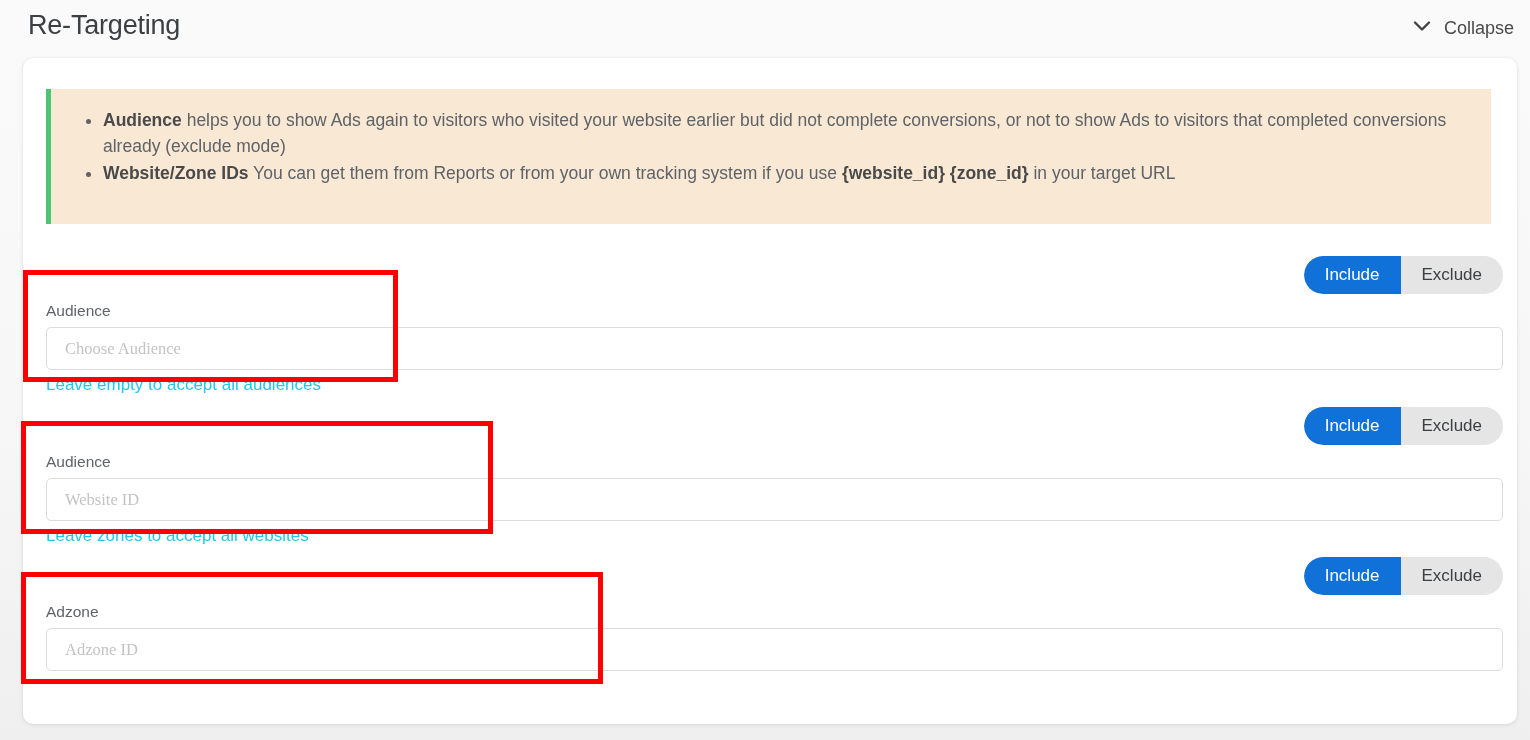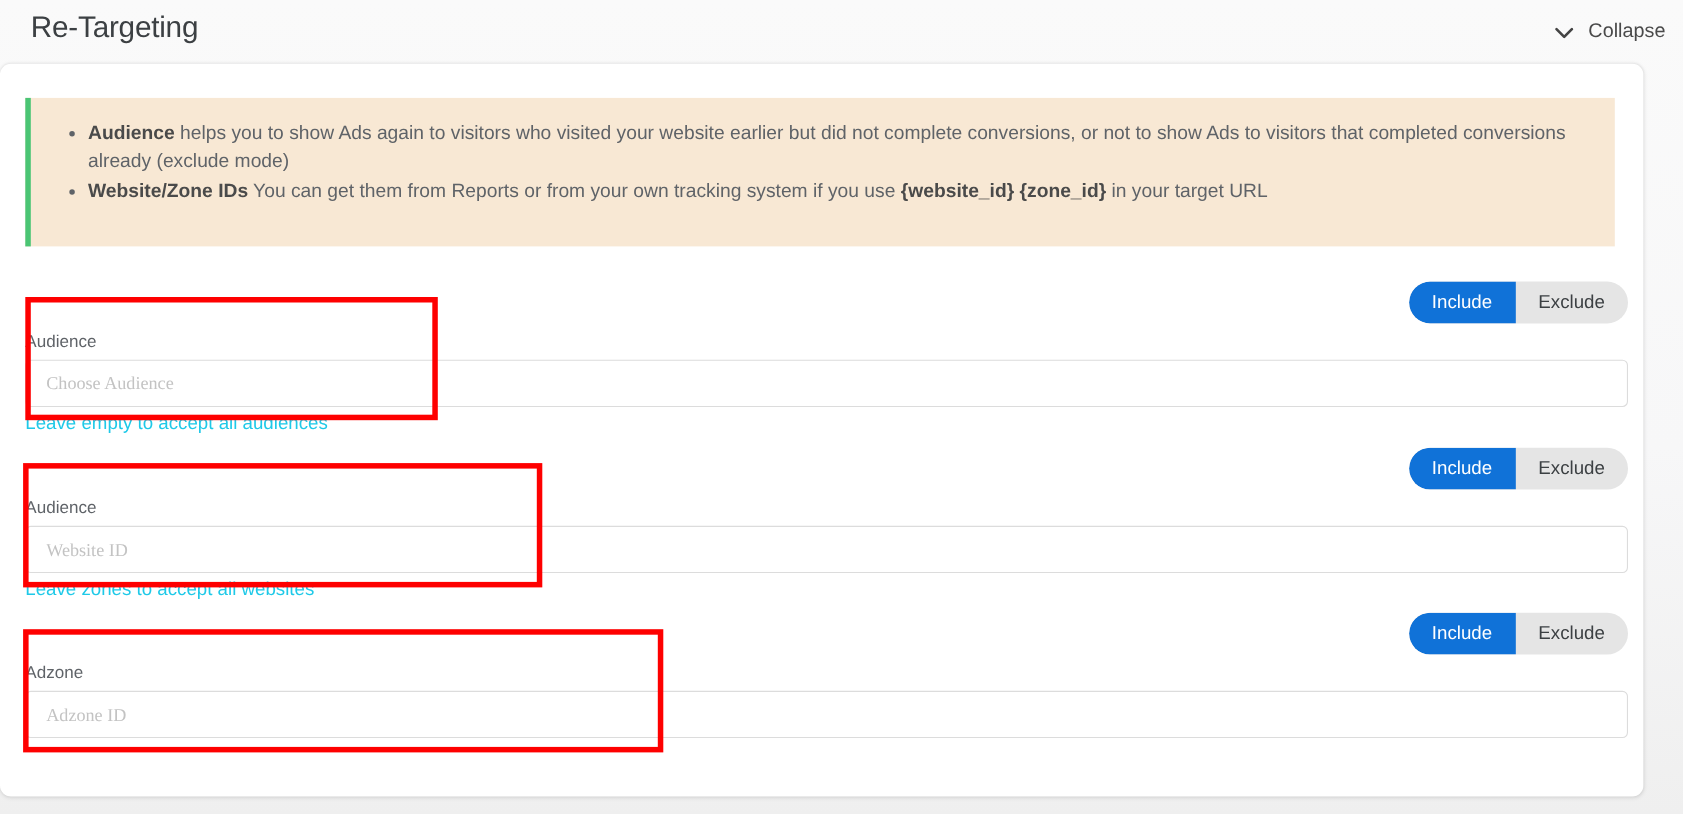--- a/index.html
+++ b/index.html
@@ -25,39 +25,38 @@
     left: 28px; top: 10px;
     font-size: 27px;
     font-weight: 400;
     color: #3c4043;
     letter-spacing: -0.2px;
   }
   #collapse-button {
     position: absolute;
     right: 16px; top: 18px;
     display: flex;
-    align-items: center;
     gap: 13px;
     cursor: pointer;
     user-select: none;
   }
   #collapse-button .chev {
     display: block;
     width: 18px; height: 12px;
     color: #444;
   }
   #collapse-button .lbl {
     font-size: 18px;
     color: #4a4a4a;
   }
 
   
   #card {
     position: absolute;
-    left: 0; top: 58px;
+    left: 23px; top: 58px;
     width: 1494px; height: 666px;
     background: #ffffff;
     border-radius: 10px;
     box-shadow: 0 1px 4px rgba(0,0,0,0.10), 0 0 2px rgba(0,0,0,0.05);
   }
 
   
   #info-banner {
     position: absolute;
     left: 23px; top: 31px;

